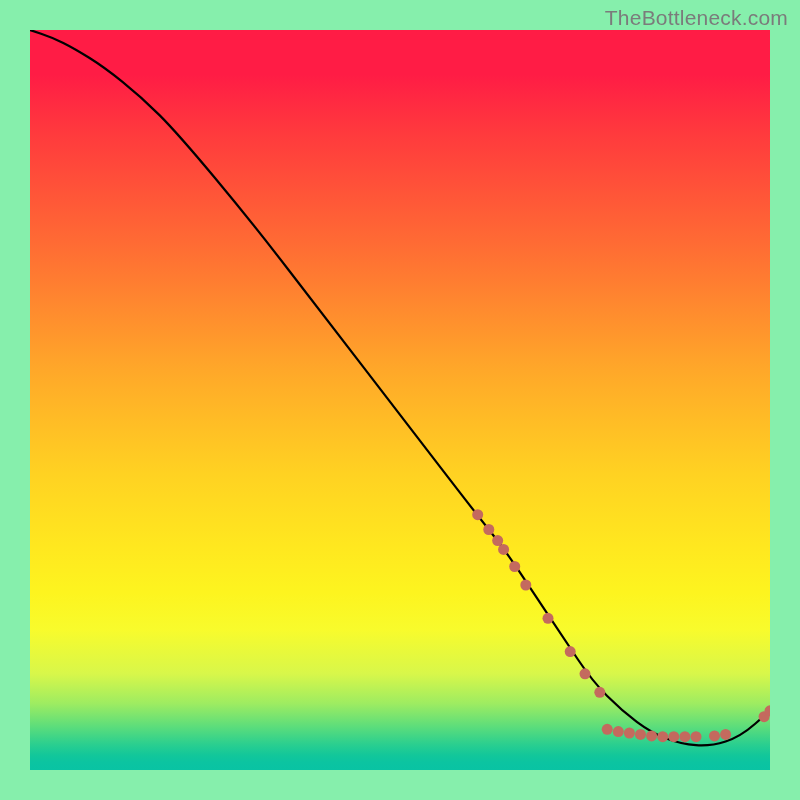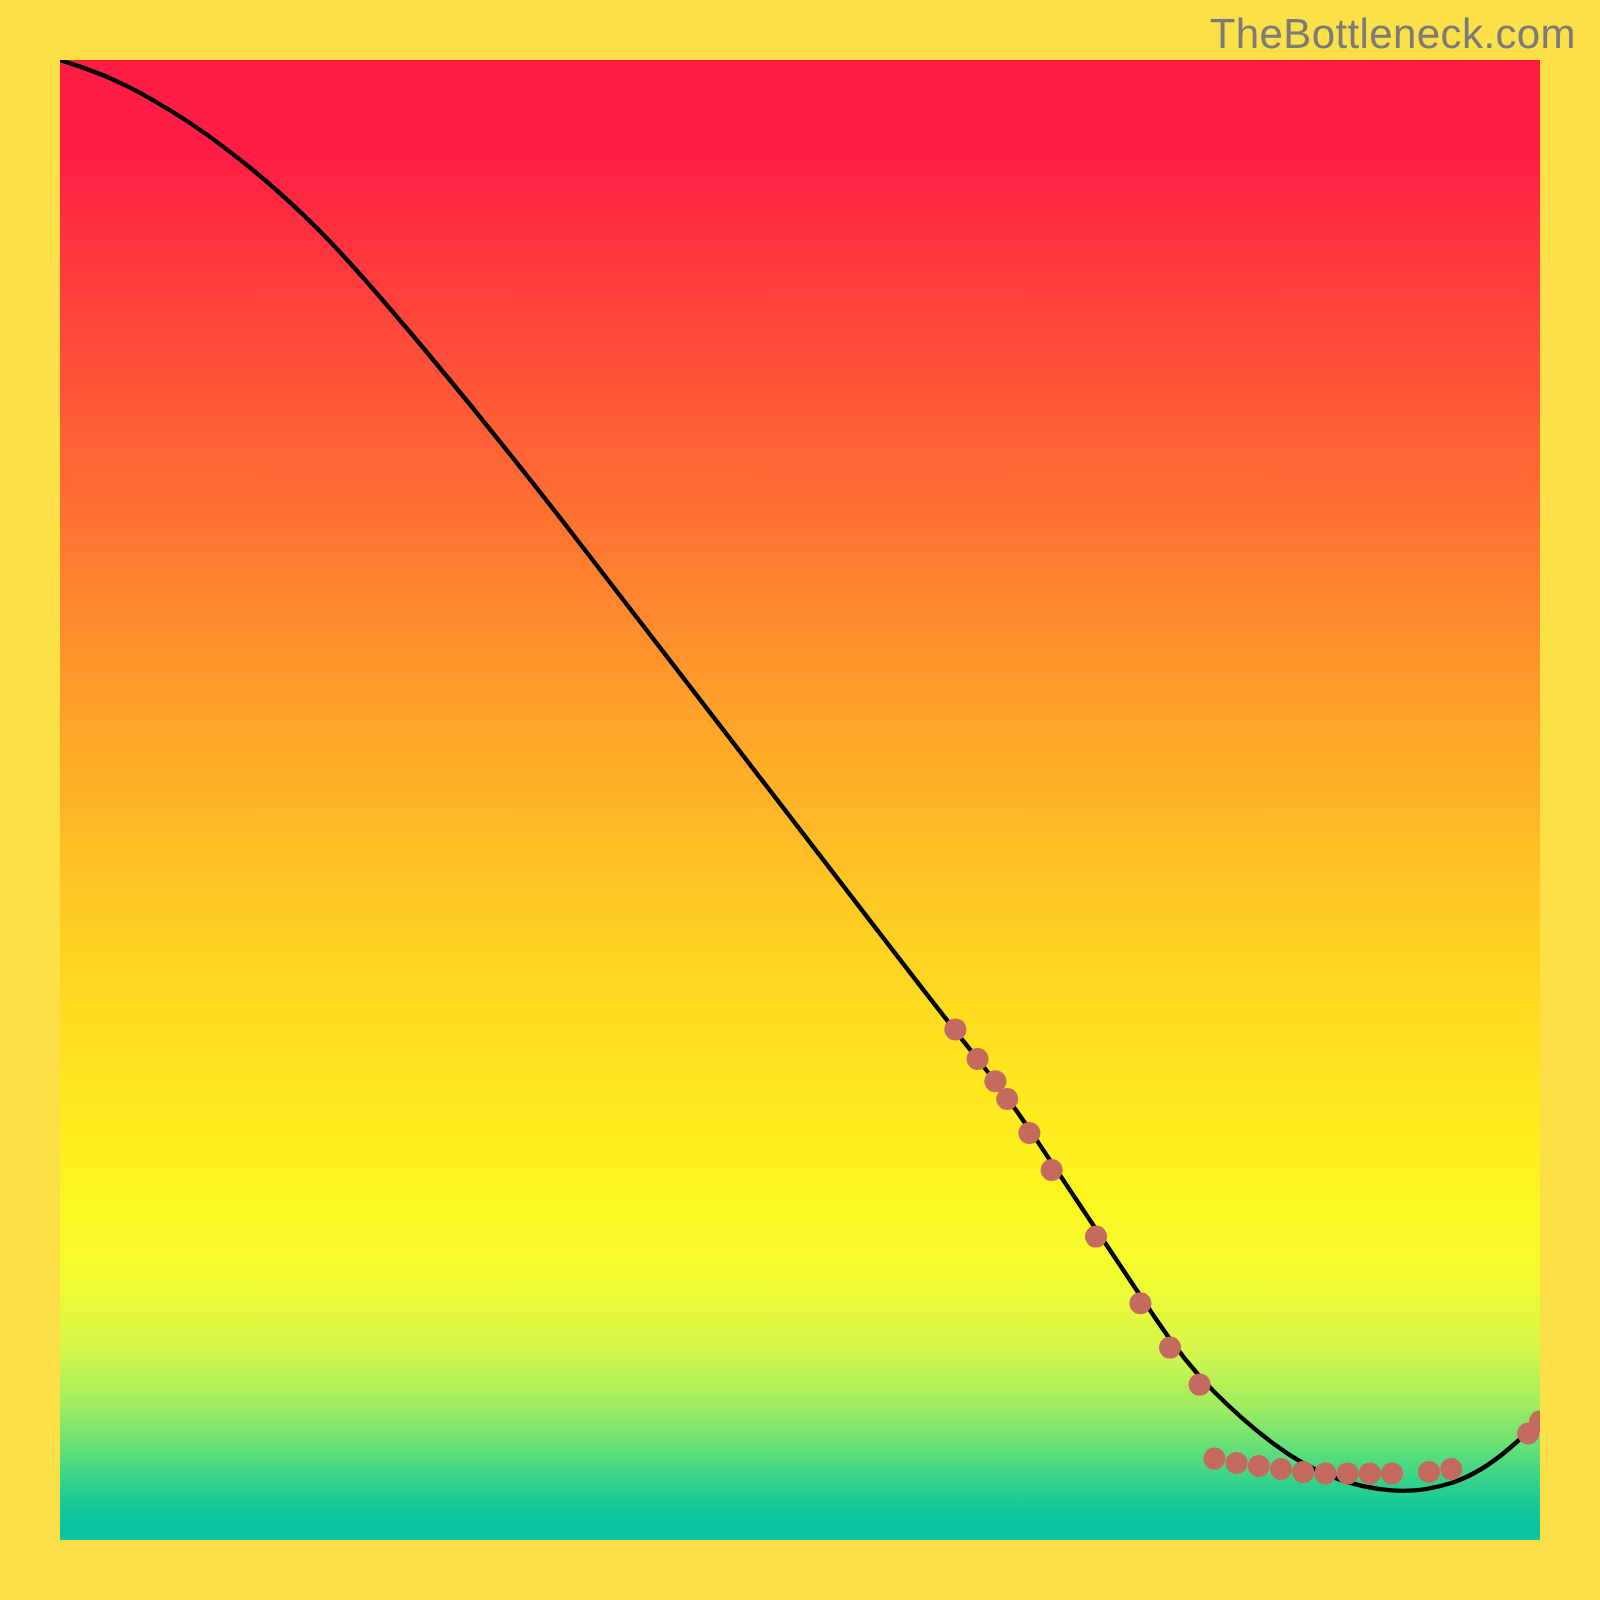--- a/index.html
+++ b/index.html
@@ -8,21 +8,21 @@
     width: 800px;
     height: 800px;
     background: #000;
     overflow: hidden;
     font-family: Arial, Helvetica, sans-serif;
   }
   .stage {
     position: relative;
     width: 800px;
     height: 800px;
-    background: #fde047;
+    background: #86efac;
   }
   .plot-area {
     position: absolute;
     left: 30px;
     top: 30px;
     width: 740px;
     height: 740px;
   }
   .gradient {
     position: absolute;

